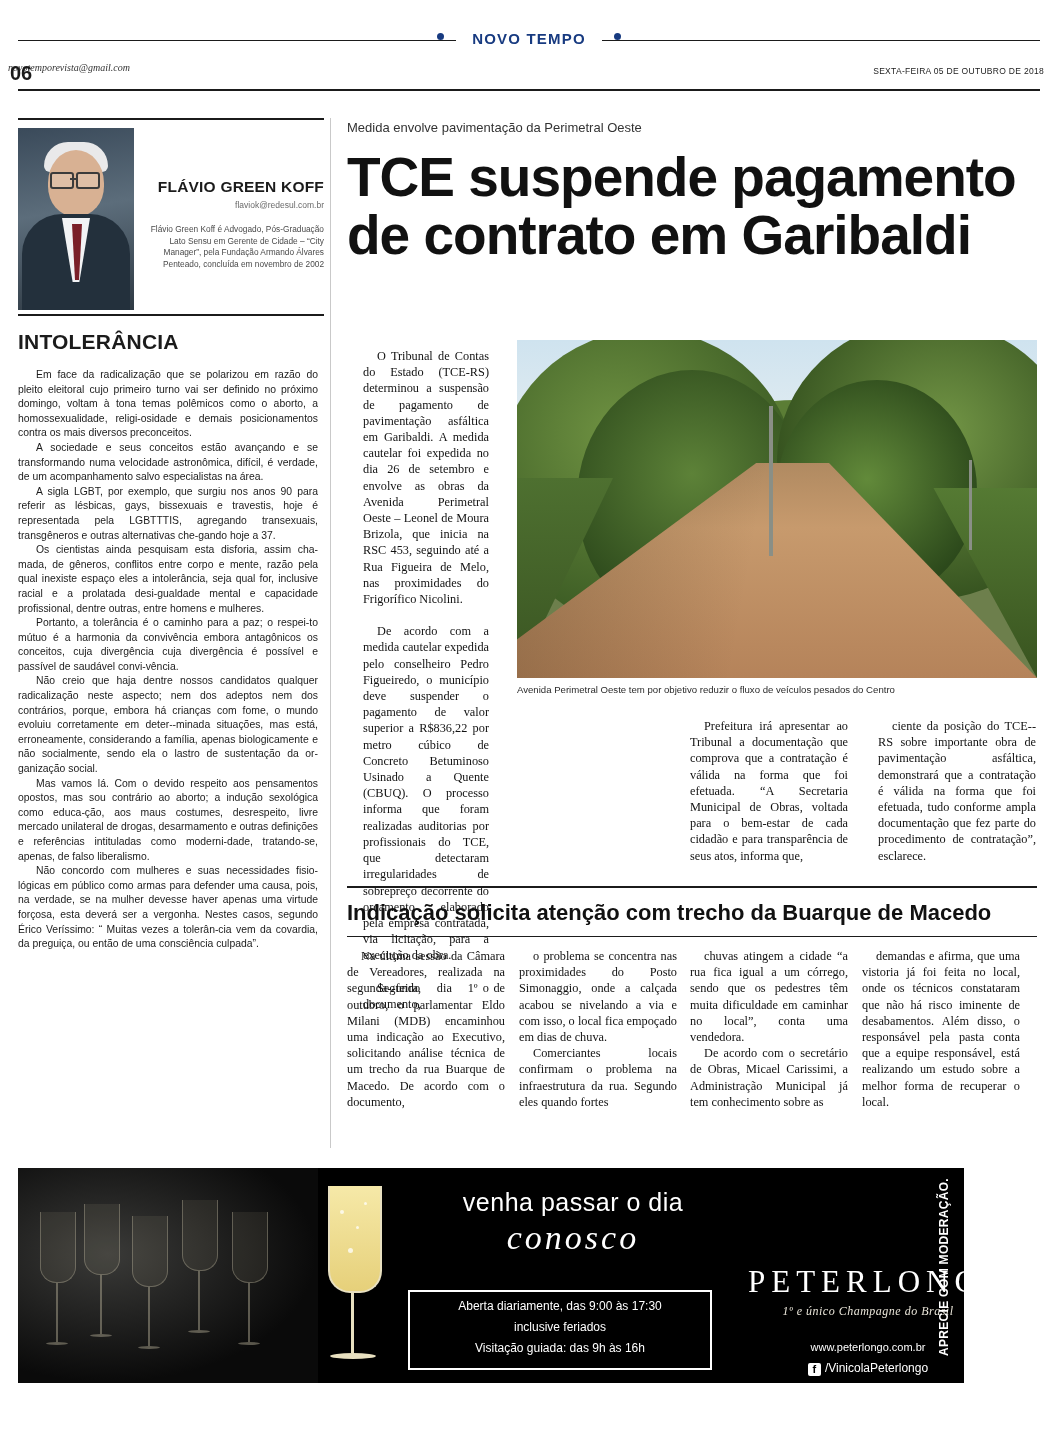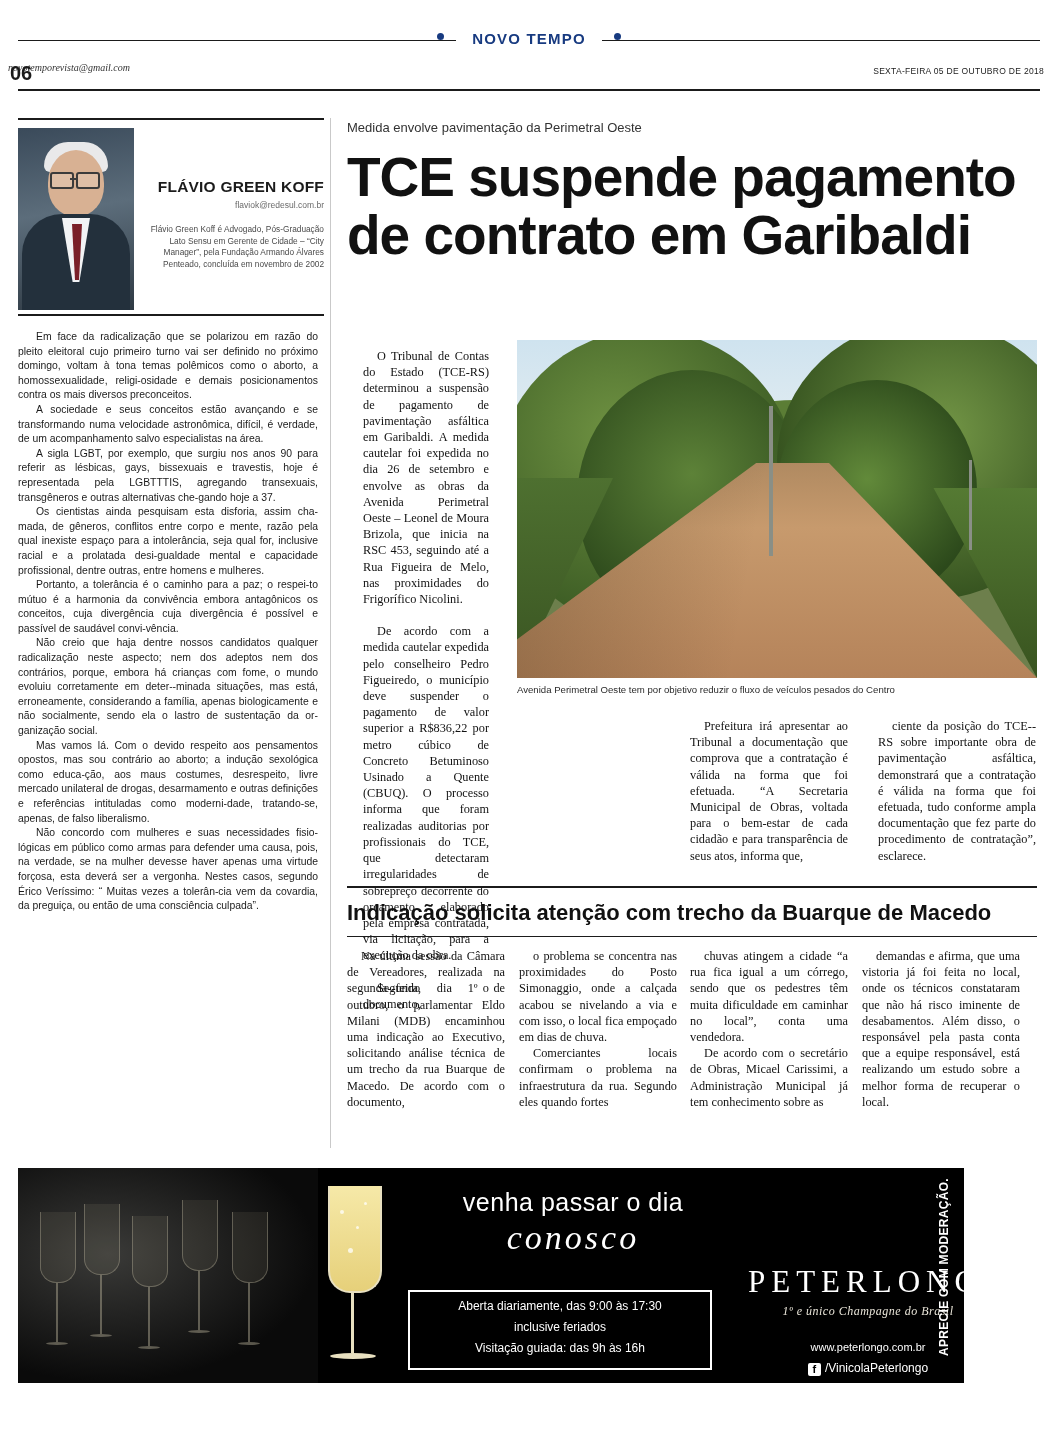--- a/index.html
+++ b/index.html
@@ -136,24 +136,25 @@
           <div class="tie"></div>
       </div>
       <div class="col-name">FLÁVIO GREEN KOFF</div>
       <div class="col-mail">flaviok@redesul.com.br</div>
       <div class="col-bio">Flávio Green Koff é Advogado, Pós-Graduação Lato Sensu em Gerente de Cidade – “City Manager”, pela Fundação Armando Álvares Penteado, concluída em novembro de 2002</div>
     </div>
   </div>
   <div class="colbox-rule"></div>
 
   <div class="opinion">
+    <h2>INTOLERÂNCIA</h2>
     <p>Em face da radicalização que se polarizou em razão do pleito eleitoral cujo primeiro turno vai ser definido no próximo domingo, voltam à tona temas polêmicos como o aborto, a homossexualidade, religi-osidade e demais posicionamentos contra os mais diversos preconceitos.</p>
     <p>A sociedade e seus conceitos estão avançando e se transformando numa velocidade astronômica, difícil, é verdade, de um acompanhamento salvo especialistas na área.</p>
     <p>A sigla LGBT, por exemplo, que surgiu nos anos 90 para referir as lésbicas, gays, bissexuais e travestis, hoje é representada pela LGBTTTIS, agregando transexuais, transgêneros e outras alternativas che-gando hoje a 37.</p>
-    <p>Os cientistas ainda pesquisam esta disforia, assim cha-mada, de gêneros, conflitos entre corpo e mente, razão pela qual inexiste espaço para a intolerância, seja qual for, inclusive racial e a prolatada desi-gualdade mental e capacidade profissional, dentre outras, entre homens e mulheres.</p>
+    <p>Os cientistas ainda pesquisam esta disforia, assim cha-mada, de gêneros, conflitos entre corpo e mente, razão pela qual inexiste espaço eles a intolerância, seja qual for, inclusive racial e a prolatada desi-gualdade mental e capacidade profissional, dentre outras, entre homens e mulheres.</p>
     <p>Portanto, a tolerância é o caminho para a paz; o respei-to mútuo é a harmonia da convivência embora antagônicos os conceitos, cuja divergência cuja divergência é possível e passível de saudável convi-vência.</p>
     <p>Não creio que haja dentre nossos candidatos qualquer radicalização neste aspecto; nem dos adeptos nem dos contrários, porque, embora há crianças com fome, o mundo evoluiu corretamente em deter--minada situações, mas está, erroneamente, considerando a família, apenas biologicamente e não socialmente, sendo ela o lastro de sustentação da or-ganização social.</p>
     <p>Mas vamos lá. Com o devido respeito aos pensamentos opostos, mas sou contrário ao aborto; a indução sexológica como educa-ção, aos maus costumes, desrespeito, livre mercado unilateral de drogas, desarmamento e outras definições e referências intituladas como moderni-dade, tratando-se, apenas, de falso liberalismo.</p>
     <p>Não concordo com mulheres e suas necessidades fisio-lógicas em público como armas para defender uma causa, pois, na verdade, se na mulher devesse haver apenas uma virtude forçosa, esta deverá ser a vergonha. Nestes casos, segundo Érico Veríssimo: “ Muitas vezes a tolerân-cia vem da covardia, da preguiça, ou então de uma consciência culpada”.</p>
   </div>
   <div class="vrule"></div>
 
   <div class="kicker">Medida envolve pavimentação da Perimetral Oeste</div>
   <div class="headline">TCE suspende pagamento de contrato em Garibaldi</div>
 

